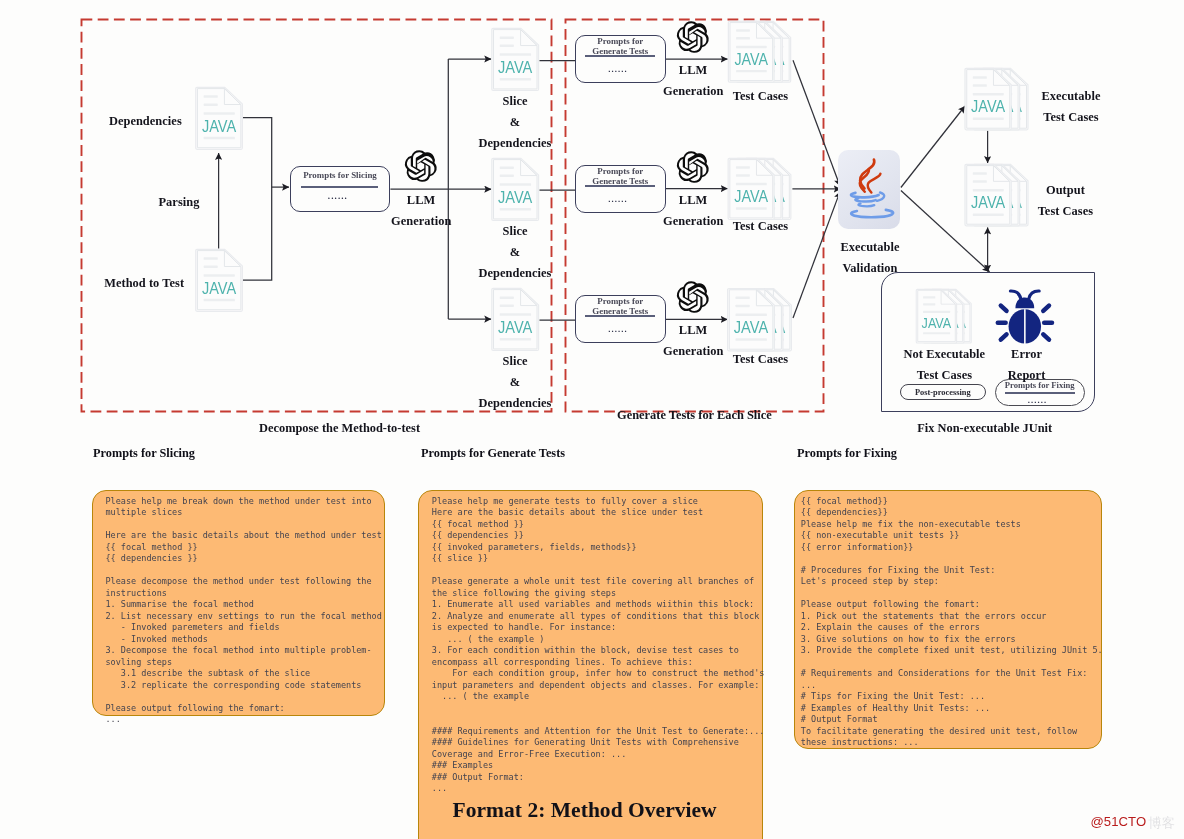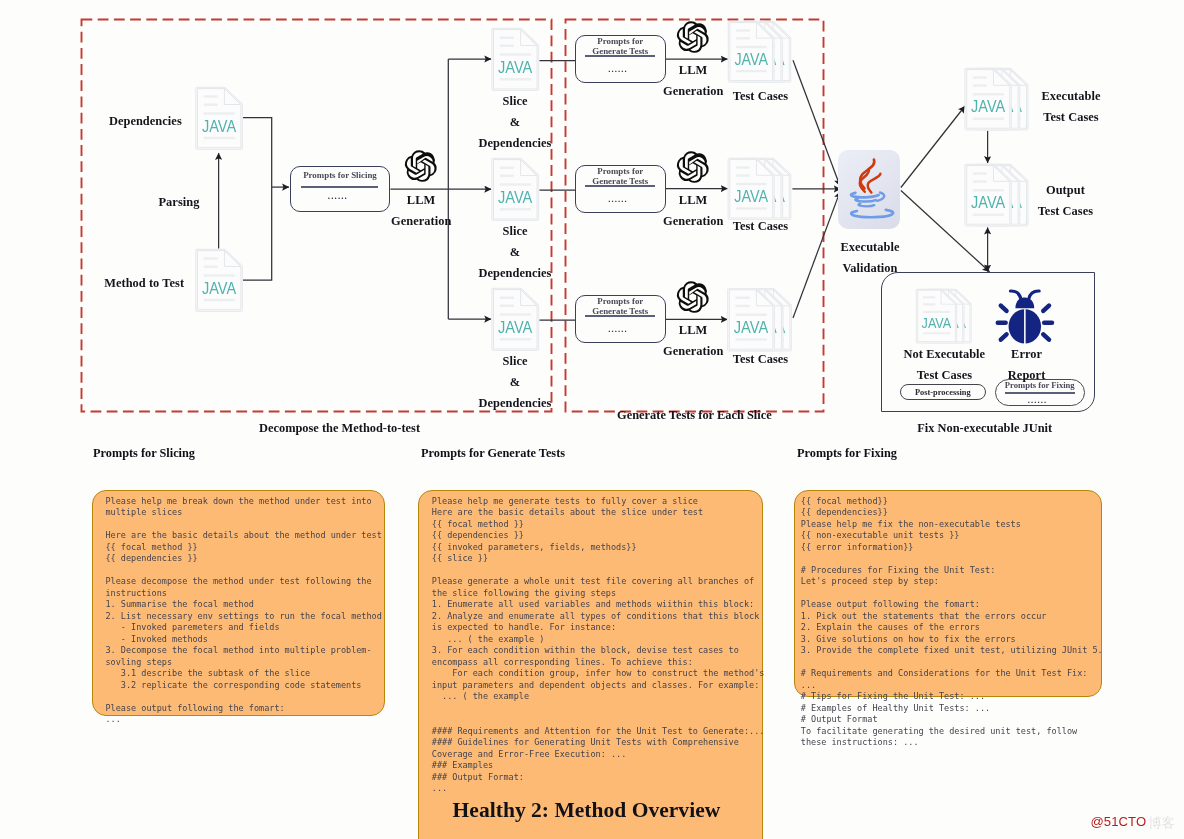--- a/index.html
+++ b/index.html
@@ -339,21 +339,21 @@
 
 #### Requirements and Attention for the Unit Test to Generate:...
 #### Guidelines for Generating Unit Tests with Comprehensive
 Coverage and Error-Free Execution: ...
 ### Examples
 ### Output Format:
 ...</div>
   </div>
 
   <div class="panel-title" style="left:797px;top:446px;font-size:12.3px;">Prompts for Fixing</div>
-  <div class="panel" style="left:793.5px;top:458px;width:308.5px;height:207px;">
+  <div class="panel" style="left:793.5px;top:458px;width:308.5px;height:259px;">
     <div class="panel-body" style="left:6.3px;top:4.5px;font-size:8.5px;line-height:11.5px;">{{ focal method}}
 {{ dependencies}}
 Please help me fix the non-executable tests
 {{ non-executable unit tests }}
 {{ error information}}
 
 # Procedures for Fixing the Unit Test:
 Let's proceed step by step:
 
 Please output following the fomart:
@@ -366,21 +366,21 @@
 ...
 # Tips for Fixing the Unit Test: ...
 # Examples of Healthy Unit Tests: ...
 # Output Format
 To facilitate generating the desired unit test, follow
 these instructions: ...</div>
   </div>
   <div class="lbl" style="left:104.2px;top:272.8px;font-size:12.4px;">Method to Test</div>
   <div class="lbl" style="left:158.5px;top:192px;font-size:12.4px;">Parsing</div>
 
-  <div class="caption" style="left:452.6px;top:798.4px;font-size:21.5px;letter-spacing:0.03px;">Healthy 2: Method Overview</div>
+  <div class="caption" style="left:452.6px;top:798.4px;font-size:21.5px;letter-spacing:0.03px;">Format 2: Method Overview</div>
   <div class="watermark" style="left:1090.4px;top:815.4px;font-size:13.1px;letter-spacing:0.1px;line-height:13.1px;white-space:nowrap;">
     <span>@51CTO</span><svg style="position:absolute;left:57.4px;top:1.2px;width:27.4px;height:13.4px" viewBox="0 0 200 100">
         <g fill="#e1e1e3" transform="translate(0,78)">
       <path d="M41.41 -15.33Q36.82 -15.33 32.23 -15.14Q32.52 -17.58 32.23 -20.02Q36.82 -19.82 41.41 -19.82H74.22Q74.12 -22.17 74.02 -24.41Q77.34 -24.02 80.57 -24.32V-32.42L65.72 -32.52Q65.72 -28.52 65.92 -24.51Q62.4 -24.9 58.79 -24.51Q58.98 -28.52 58.98 -32.52L44.34 -32.42V-23.54H37.79V-60.25H44.34V-60.06H59.08V-66.5H43.36Q38.77 -66.5 34.18 -66.21Q34.47 -68.75 34.18 -71.19Q38.77 -71 43.36 -71H59.08Q59.08 -76.56 58.79 -82.13Q62.4 -81.74 65.92 -82.13Q65.72 -76.56 65.62 -71H75.88L69.82 -77.93L75.2 -82.71L83.69 -72.95L81.35 -71L93.46 -71.19Q93.16 -68.75 93.46 -66.21Q88.87 -66.5 84.28 -66.5H65.62V-60.06H87.11V-23.54H81.15Q81.05 -21.68 80.96 -19.82H86.72Q91.31 -19.82 95.8 -20.02Q95.61 -17.58 95.8 -15.14Q91.31 -15.33 86.72 -15.33H80.86V3.52Q80.66 7.23 77.93 9.38Q73.54 12.7 64.84 12.5Q65.82 8.01 62.79 4.49Q65.53 4.88 69.38 4.93Q73.24 4.98 73.78 4.44Q74.32 3.91 74.32 2.05V-15.33H48.14L56.45 -1.95L50.39 1.86L41.89 -11.62L47.75 -15.33ZM22.66 12.01Q19.14 11.62 15.53 12.01Q15.82 5.37 15.82 -1.27V-52.93H10.94Q6.35 -52.93 1.86 -52.73Q2.05 -55.27 1.86 -57.71Q6.35 -57.52 10.94 -57.52H15.82V-68.65Q15.82 -75.29 15.53 -81.93Q19.14 -81.54 22.66 -81.93Q22.36 -75.29 22.36 -68.65V-57.52L34.18 -57.71Q33.98 -55.27 34.18 -52.73L22.36 -52.93V-1.27Q22.36 5.37 22.66 12.01ZM65.62 -36.62H80.57V-44.14H65.62ZM59.08 -36.62V-44.14H44.34V-36.62ZM65.62 -48.24H80.57V-55.96H65.62ZM59.08 -48.24V-55.96L44.34 -55.86Q44.34 -51.95 44.34 -48.24Z"></path>
       <path d="M133.3 11.91Q129.59 11.52 125.88 11.91Q126.17 5.08 126.17 -1.86V-19.34Q116.7 -15.72 106.74 -14.26Q105.27 -18.07 102.54 -21.19Q124.22 -22.56 141.8 -35.16Q134.38 -40.92 128.52 -47.75L116.99 -34.77Q114.84 -37.6 111.33 -38.57Q119.14 -46.68 127.54 -58.4L134.28 -67.87H115.04V-54H108.2V-72.85H145.9L137.89 -79.1L142.38 -84.96L152.05 -77.54L148.44 -72.85H186.72V-54H179.98V-67.87H135.74Q138.28 -66.02 141.02 -64.55Q138.96 -61.43 136.91 -58.4H172.66Q164.75 -45.12 152.83 -35.06Q171.09 -24.02 194.82 -22.85Q192.09 -19.82 191.89 -15.82Q182.23 -16.41 172.66 -19.24V11.72H165.82V4.2H133.01Q133.11 8.01 133.3 11.91ZM165.82 -15.62H133.01V-0.78H165.82ZM129.39 -20.61H168.55Q157.62 -24.41 147.66 -30.96Q139.16 -24.71 129.39 -20.61ZM146.78 -39.06Q154.3 -45.41 159.86 -53.42H133.2L132.52 -52.64Q138.87 -44.82 146.78 -39.06Z"></path>
     </g>
       </svg>
   </div>
 
 </div>

